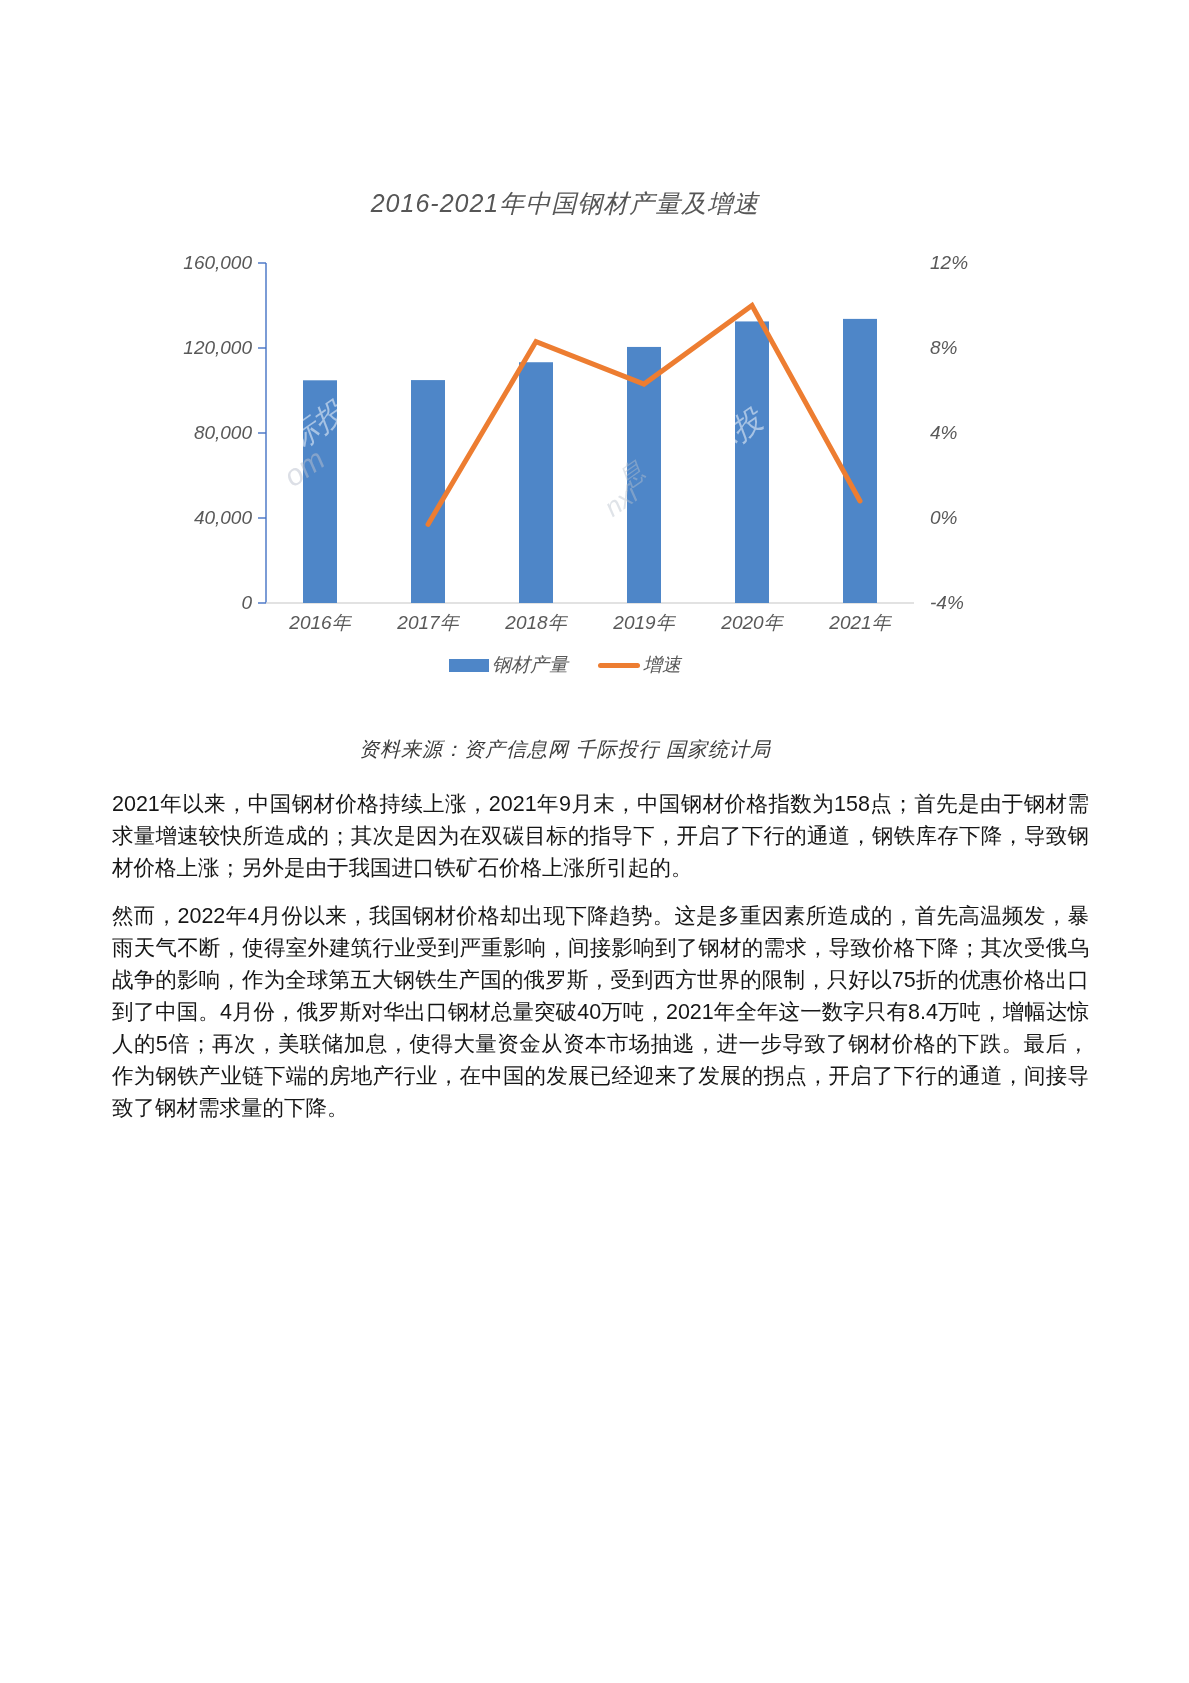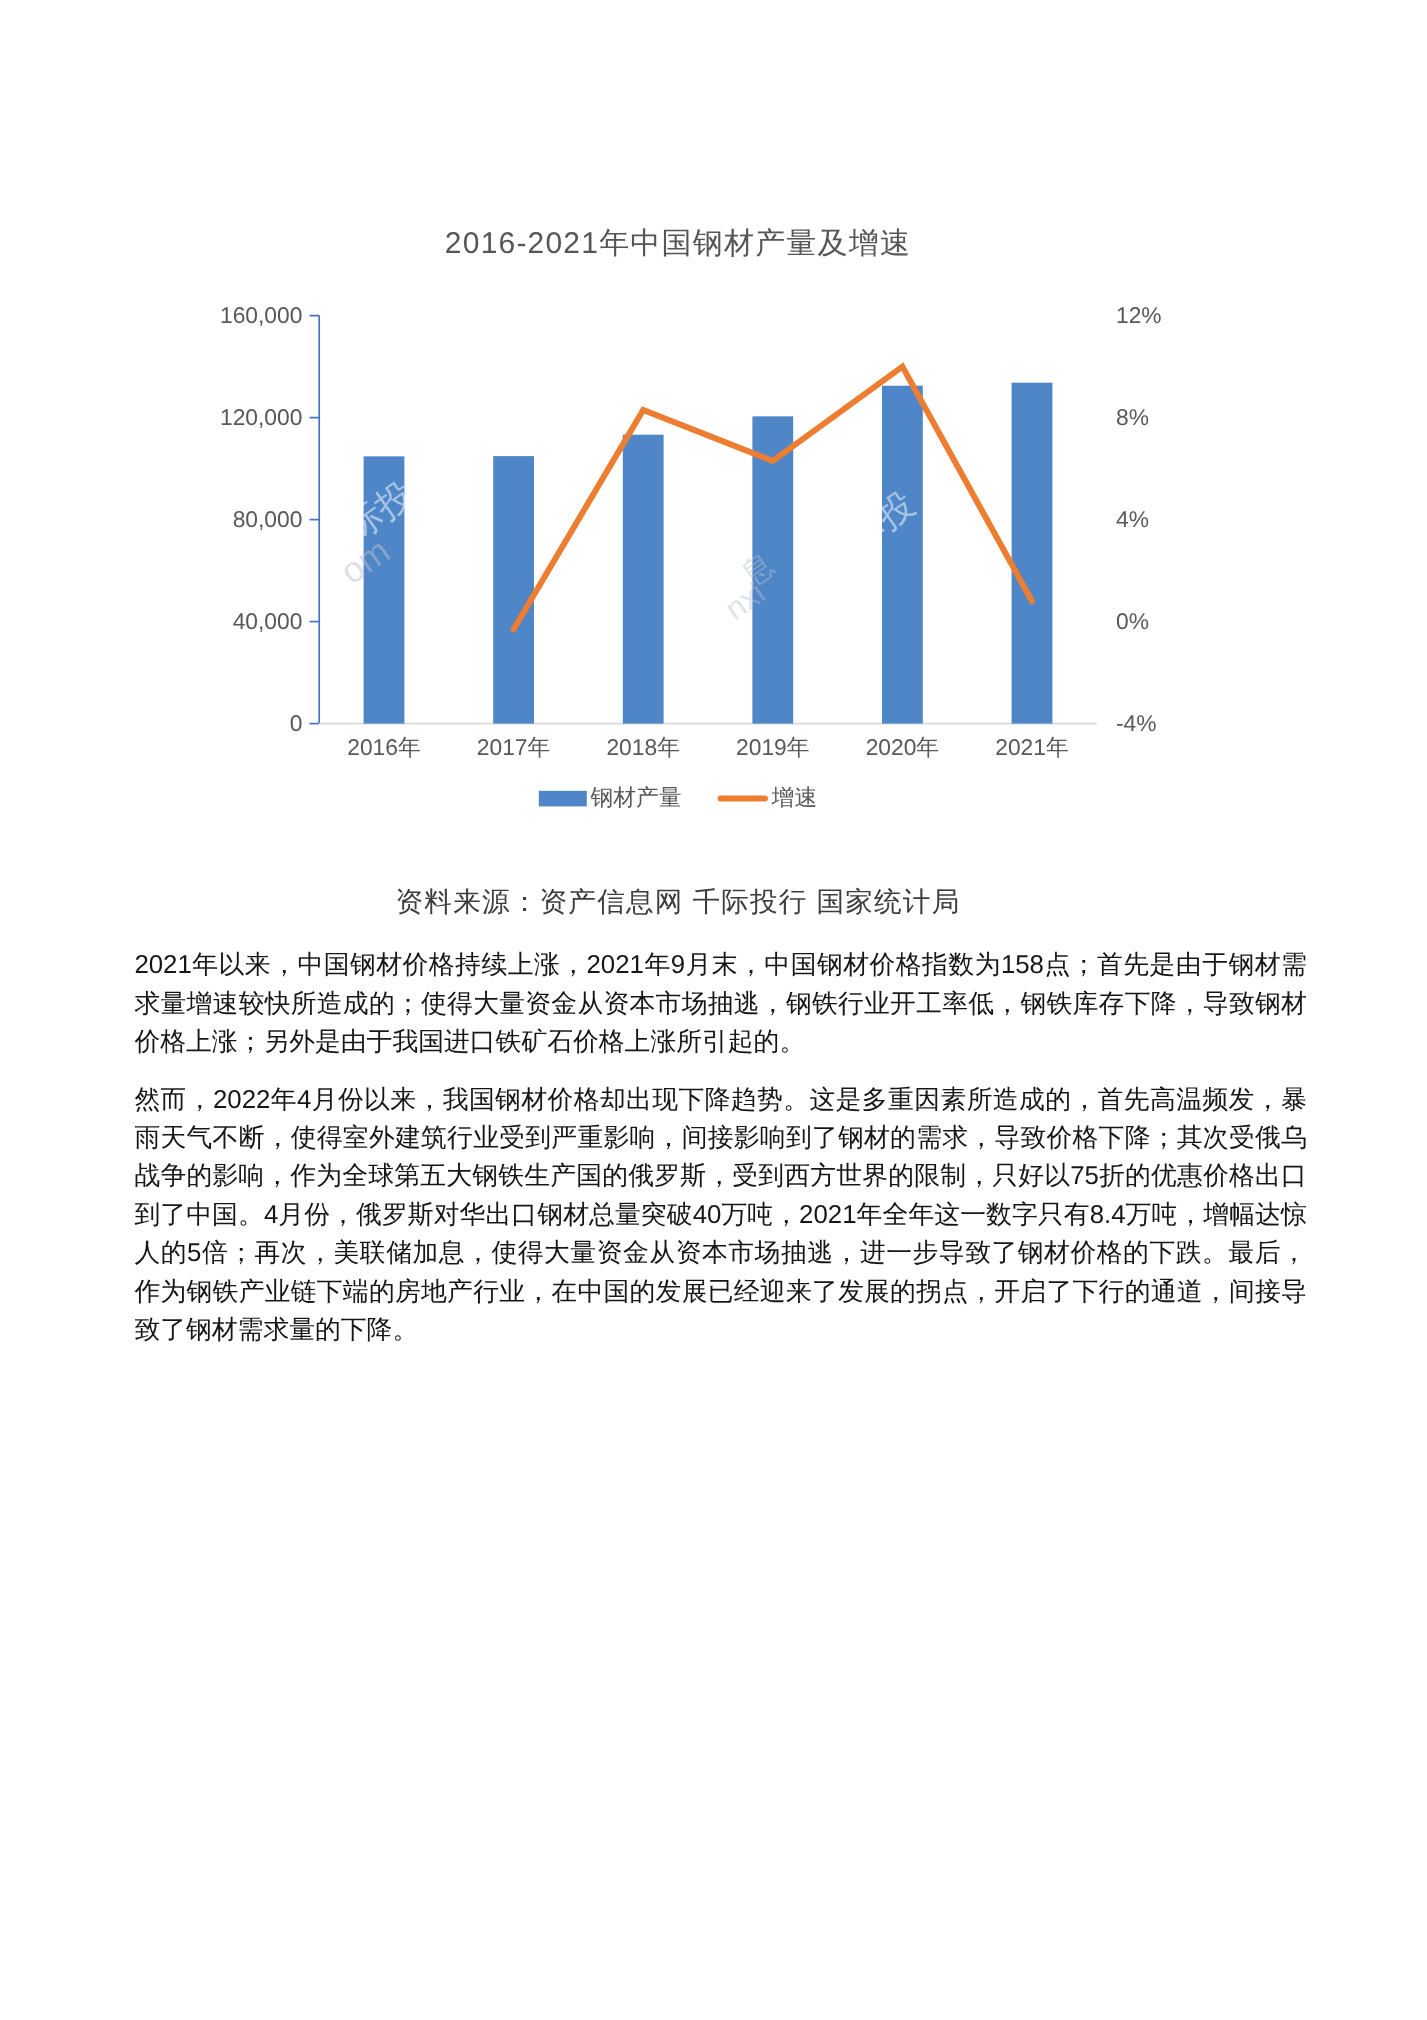--- a/index.html
+++ b/index.html
@@ -7,39 +7,39 @@
     width:1189px;height:1683px;
     background:#ffffff;
     font-family:"Liberation Sans","DejaVu Sans",sans-serif;
     position:relative;
     overflow:hidden;
   }
   .page{position:absolute;inset:0;background:#ffffff;}
 
   
   .chart-block{
-    position:absolute;left:150px;top:188px;width:830px;
+    position:absolute;left:150px;top:188px;width:830px;font-style:italic;
   }
   .chart-title{
     margin:0;text-align:center;
     font-size:25px;font-weight:400;color:#565656;line-height:30px;
     letter-spacing:1px;
   }
   #chart-svg{display:block;margin-top:8px;}
   .legend{
     margin-top:6px;
     display:flex;justify-content:center;align-items:center;gap:30px;
   }
   .legend-item{display:flex;align-items:center;gap:3px;}
   .swatch-bar{width:40px;height:13px;display:inline-block;}
   .swatch-line{width:42px;height:5px;border-radius:3px;display:inline-block;}
   .legend-label{font-size:19px;color:#595959;}
   .source-note{
     margin-top:58px;text-align:center;
-    font-size:23px;color:#3c3c3c;letter-spacing:1px;
+    font-size:20px;color:#3c3c3c;letter-spacing:1px;
   }
 
   
   .body-text{
     position:absolute;left:112px;top:788px;width:977px;
     font-size:21.5px;line-height:32px;color:#161616;
     text-align:justify;
   }
   .body-text p{margin:0 0 16px 0;}
 </style>
@@ -97,17 +97,17 @@
       <div class="legend-item">
         <span class="swatch-line" id="swatch-line" style="background: rgb(237, 125, 49);"></span>
         <span class="legend-label">增速</span>
       </div>
     </div>
 
     <div class="source-note">资料来源：资产信息网 千际投行 国家统计局</div>
   </section>
 
   <section class="body-text">
-    <p>2021年以来，中国钢材价格持续上涨，2021年9月末，中国钢材价格指数为158点；首先是由于钢材需求量增速较快所造成的；使得大量资金从资本市场抽逃，钢铁行业开工率低，钢铁库存下降，导致钢材价格上涨；另外是由于我国进口铁矿石价格上涨所引起的。</p>
+    <p>2021年以来，中国钢材价格持续上涨，2021年9月末，中国钢材价格指数为158点；首先是由于钢材需求量增速较快所造成的；其次是因为在双碳目标的指导下，开启了下行的通道，钢铁库存下降，导致钢材价格上涨；另外是由于我国进口铁矿石价格上涨所引起的。</p>
     <p>然而，2022年4月份以来，我国钢材价格却出现下降趋势。这是多重因素所造成的，首先高温频发，暴雨天气不断，使得室外建筑行业受到严重影响，间接影响到了钢材的需求，导致价格下降；其次受俄乌战争的影响，作为全球第五大钢铁生产国的俄罗斯，受到西方世界的限制，只好以75折的优惠价格出口到了中国。4月份，俄罗斯对华出口钢材总量突破40万吨，2021年全年这一数字只有8.4万吨，增幅达惊人的5倍；再次，美联储加息，使得大量资金从资本市场抽逃，进一步导致了钢材价格的下跌。最后，作为钢铁产业链下端的房地产行业，在中国的发展已经迎来了发展的拐点，开启了下行的通道，间接导致了钢材需求量的下降。</p>
   </section>
 
 </div>
 
 </body></html>

